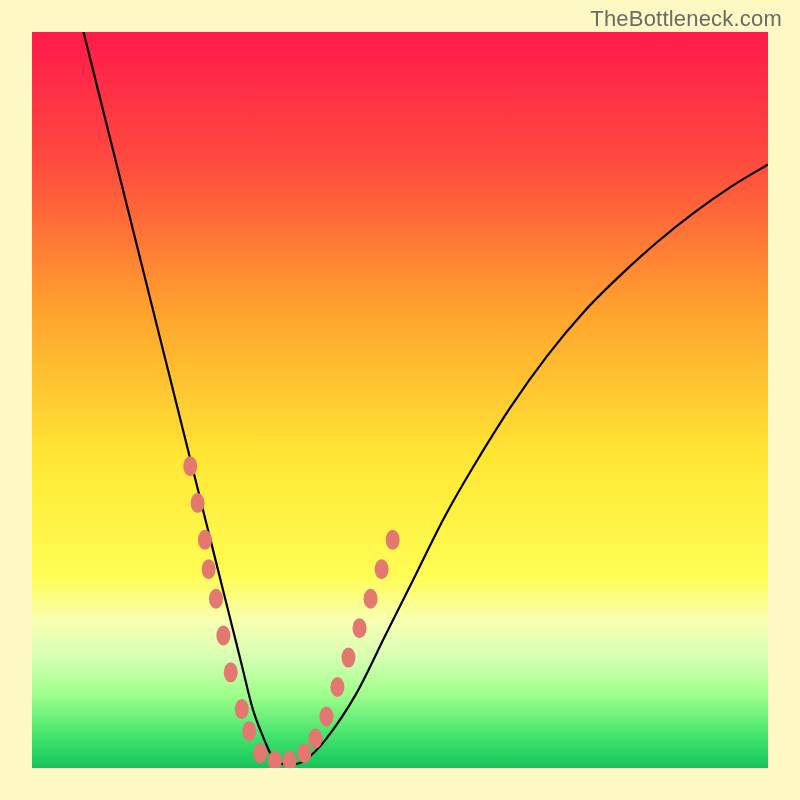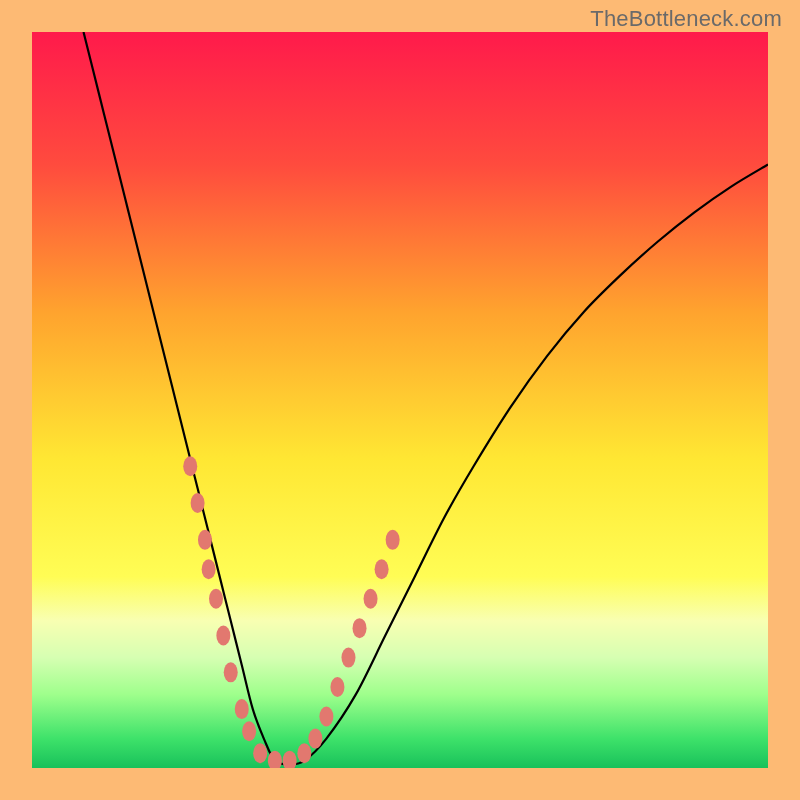--- a/index.html
+++ b/index.html
@@ -9,21 +9,21 @@
     height: 800px;
     overflow: hidden;
     background: #000;
     font-family: Arial, Helvetica, sans-serif;
   }
   .frame {
     position: absolute;
     top: 0; left: 0;
     width: 800px;
     height: 800px;
-    background: #fdba74;
+    background: #fef9c3;
   }
   .plot-area {
     position: absolute;
     top: 32px;
     left: 32px;
     width: 736px;
     height: 736px;
     overflow: hidden;
   }
   .gradient {

